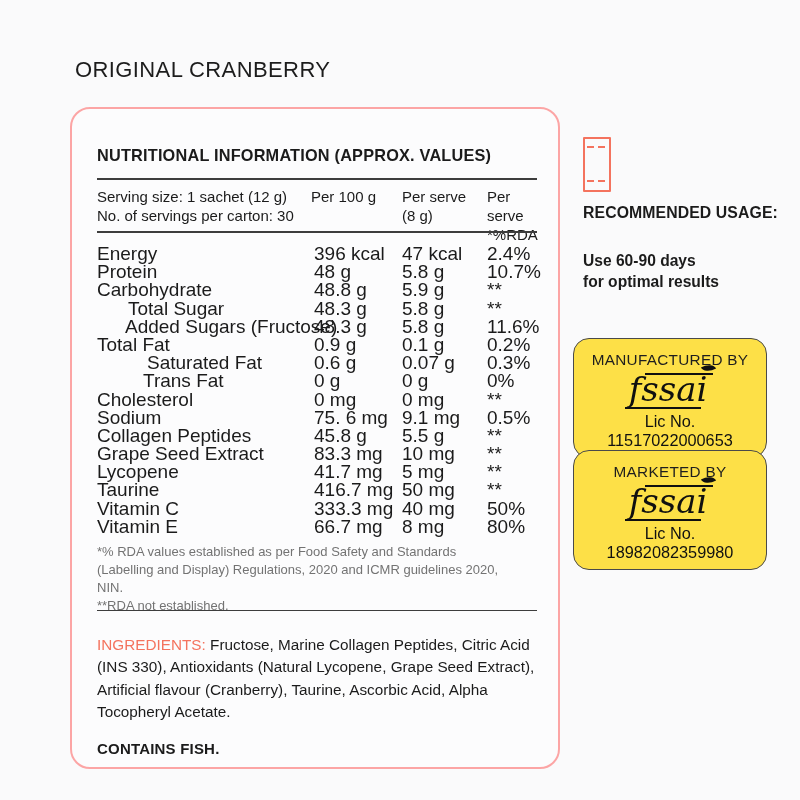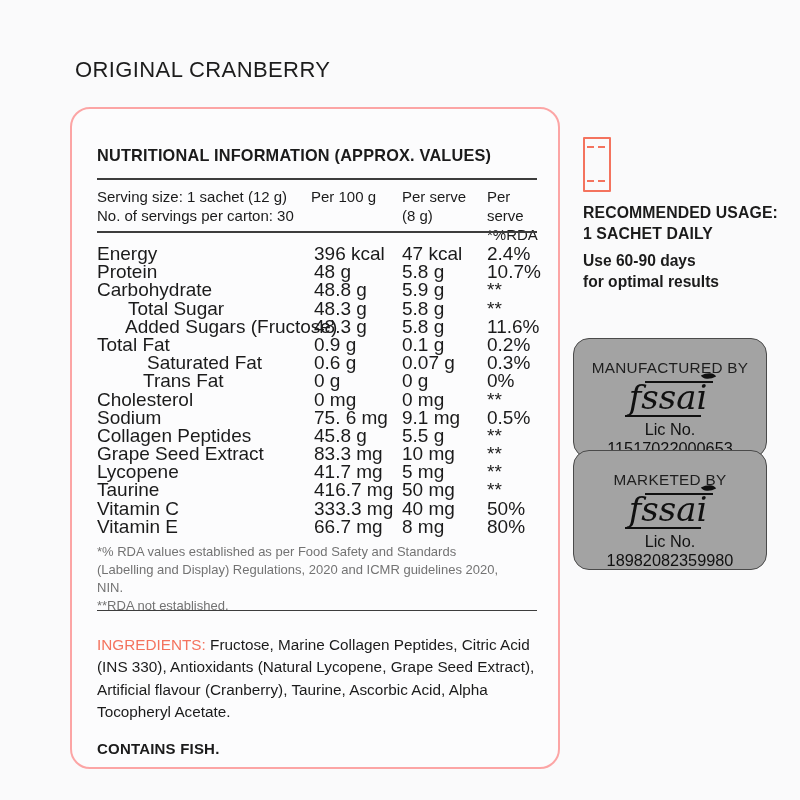--- a/index.html
+++ b/index.html
@@ -72,23 +72,23 @@
     background: repeating-linear-gradient(90deg, var(--accent) 0 7px, transparent 7px 11px); }
   .sachet-dash.top { top: 7px; }
   .sachet-dash.bottom { bottom: 8px; }
 
   .usage-title { position: absolute; left: 583px; top: 203px;
     font-size: 15.8px; font-weight: 700; line-height: 20.5px; letter-spacing: 0.1px; }
   .usage-sub { position: absolute; left: 583px; top: 251px;
     font-size: 15.6px; font-weight: 600; line-height: 20.5px; }
 
   .cert-box { position: absolute; left: 573px; width: 194px; height: 120px;
-    border: 1.4px solid #4A4A4A; border-radius: 16px; background: #a3a3a3;
+    border: 1.4px solid #4A4A4A; border-radius: 16px; background: #fde047;
     display: flex; flex-direction: column; align-items: center; justify-content: space-between;
-    padding: 20px 6px 13px; text-align: center; }
+    padding: 12px 6px 13px; text-align: center; }
   .cert-box.manufactured { top: 338px; }
   .cert-box.marketed { top: 450px; }
   .cert-title { font-size: 15.3px; font-weight: 400; letter-spacing: 0.3px; color: #1E1E1E; }
   .cert-lic { font-size: 16.3px; font-weight: 400; color: #111; }
 
   .fssai { position: relative; display: inline-block;
     font-family: "DejaVu Serif", serif; font-style: italic;
     font-size: 34px; line-height: 1; color: #101010; padding: 3px 8px 6px 4px; }
   .fssai-top { position: absolute; top: 4px; left: 22%; right: 2px; height: 2px; background: #101010; }
   .fssai-bottom { position: absolute; bottom: 3px; left: 0; right: 14px; height: 2px; background: #101010; }
@@ -254,21 +254,20 @@
     <p class="contains">CONTAINS FISH.</p>
   </section>
 
   <div class="sachet-icon">
     <span class="sachet-dash top"></span>
     <span class="sachet-dash bottom"></span>
   </div>
 
   <div class="usage-title">
     <div>RECOMMENDED USAGE:</div>
-    <div>1 SACHET DAILY</div>
   </div>
   <div class="usage-sub">
     <div>Use 60-90 days</div>
     <div>for optimal results</div>
   </div>
 
   <div class="cert-box manufactured">
     <div class="cert-title">MANUFACTURED BY</div>
     <div class="fssai">
       <span>fssai</span>

